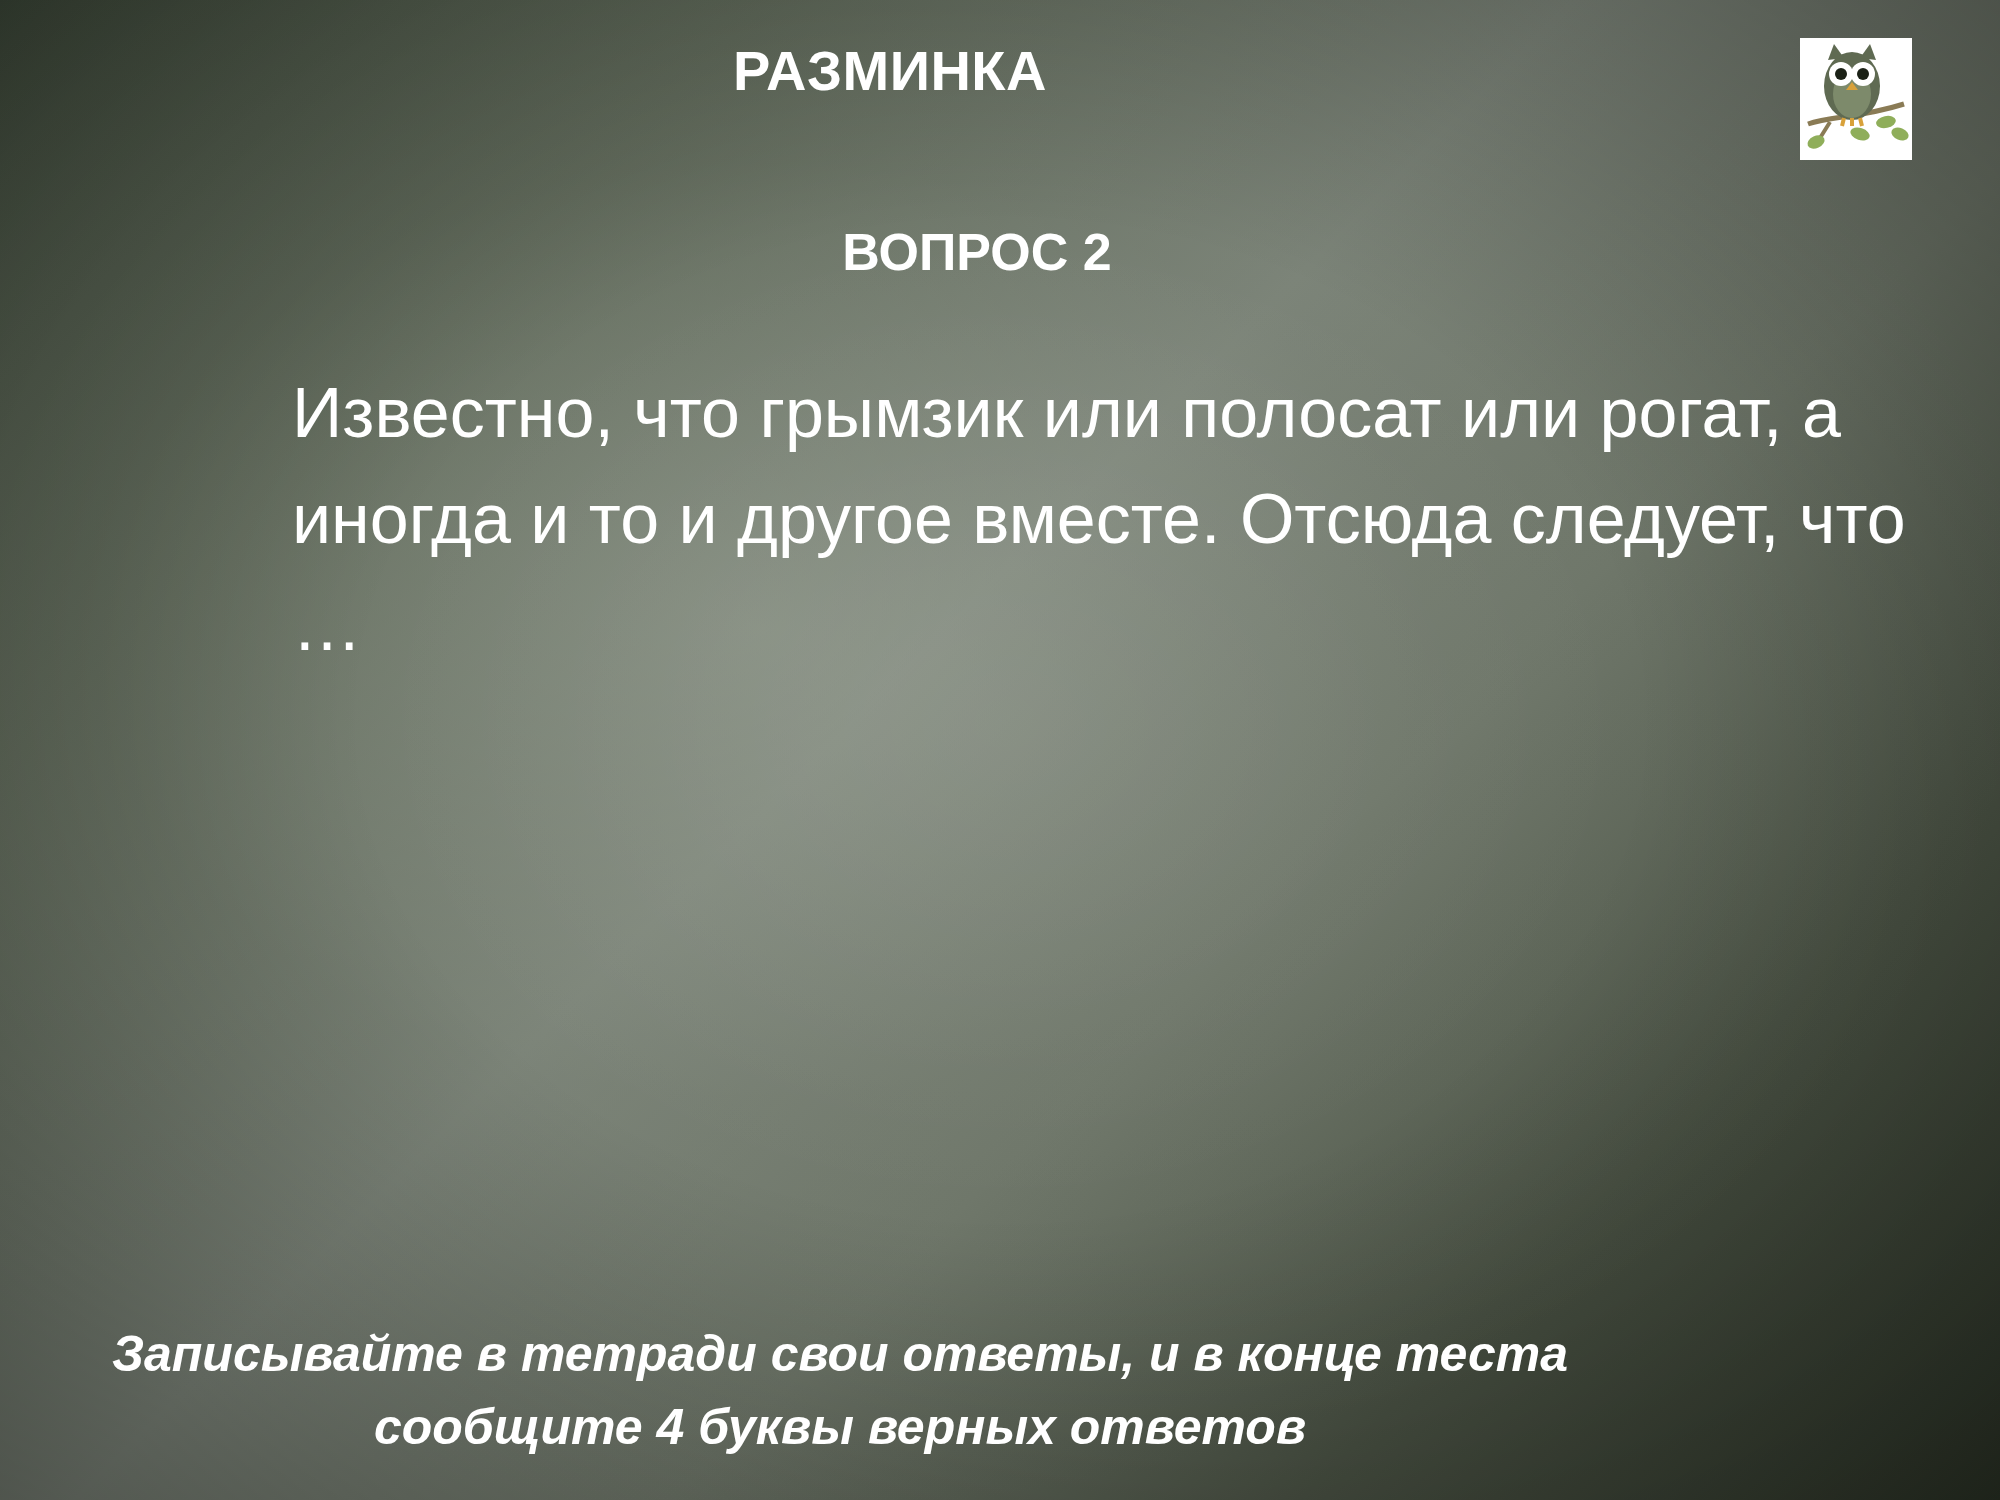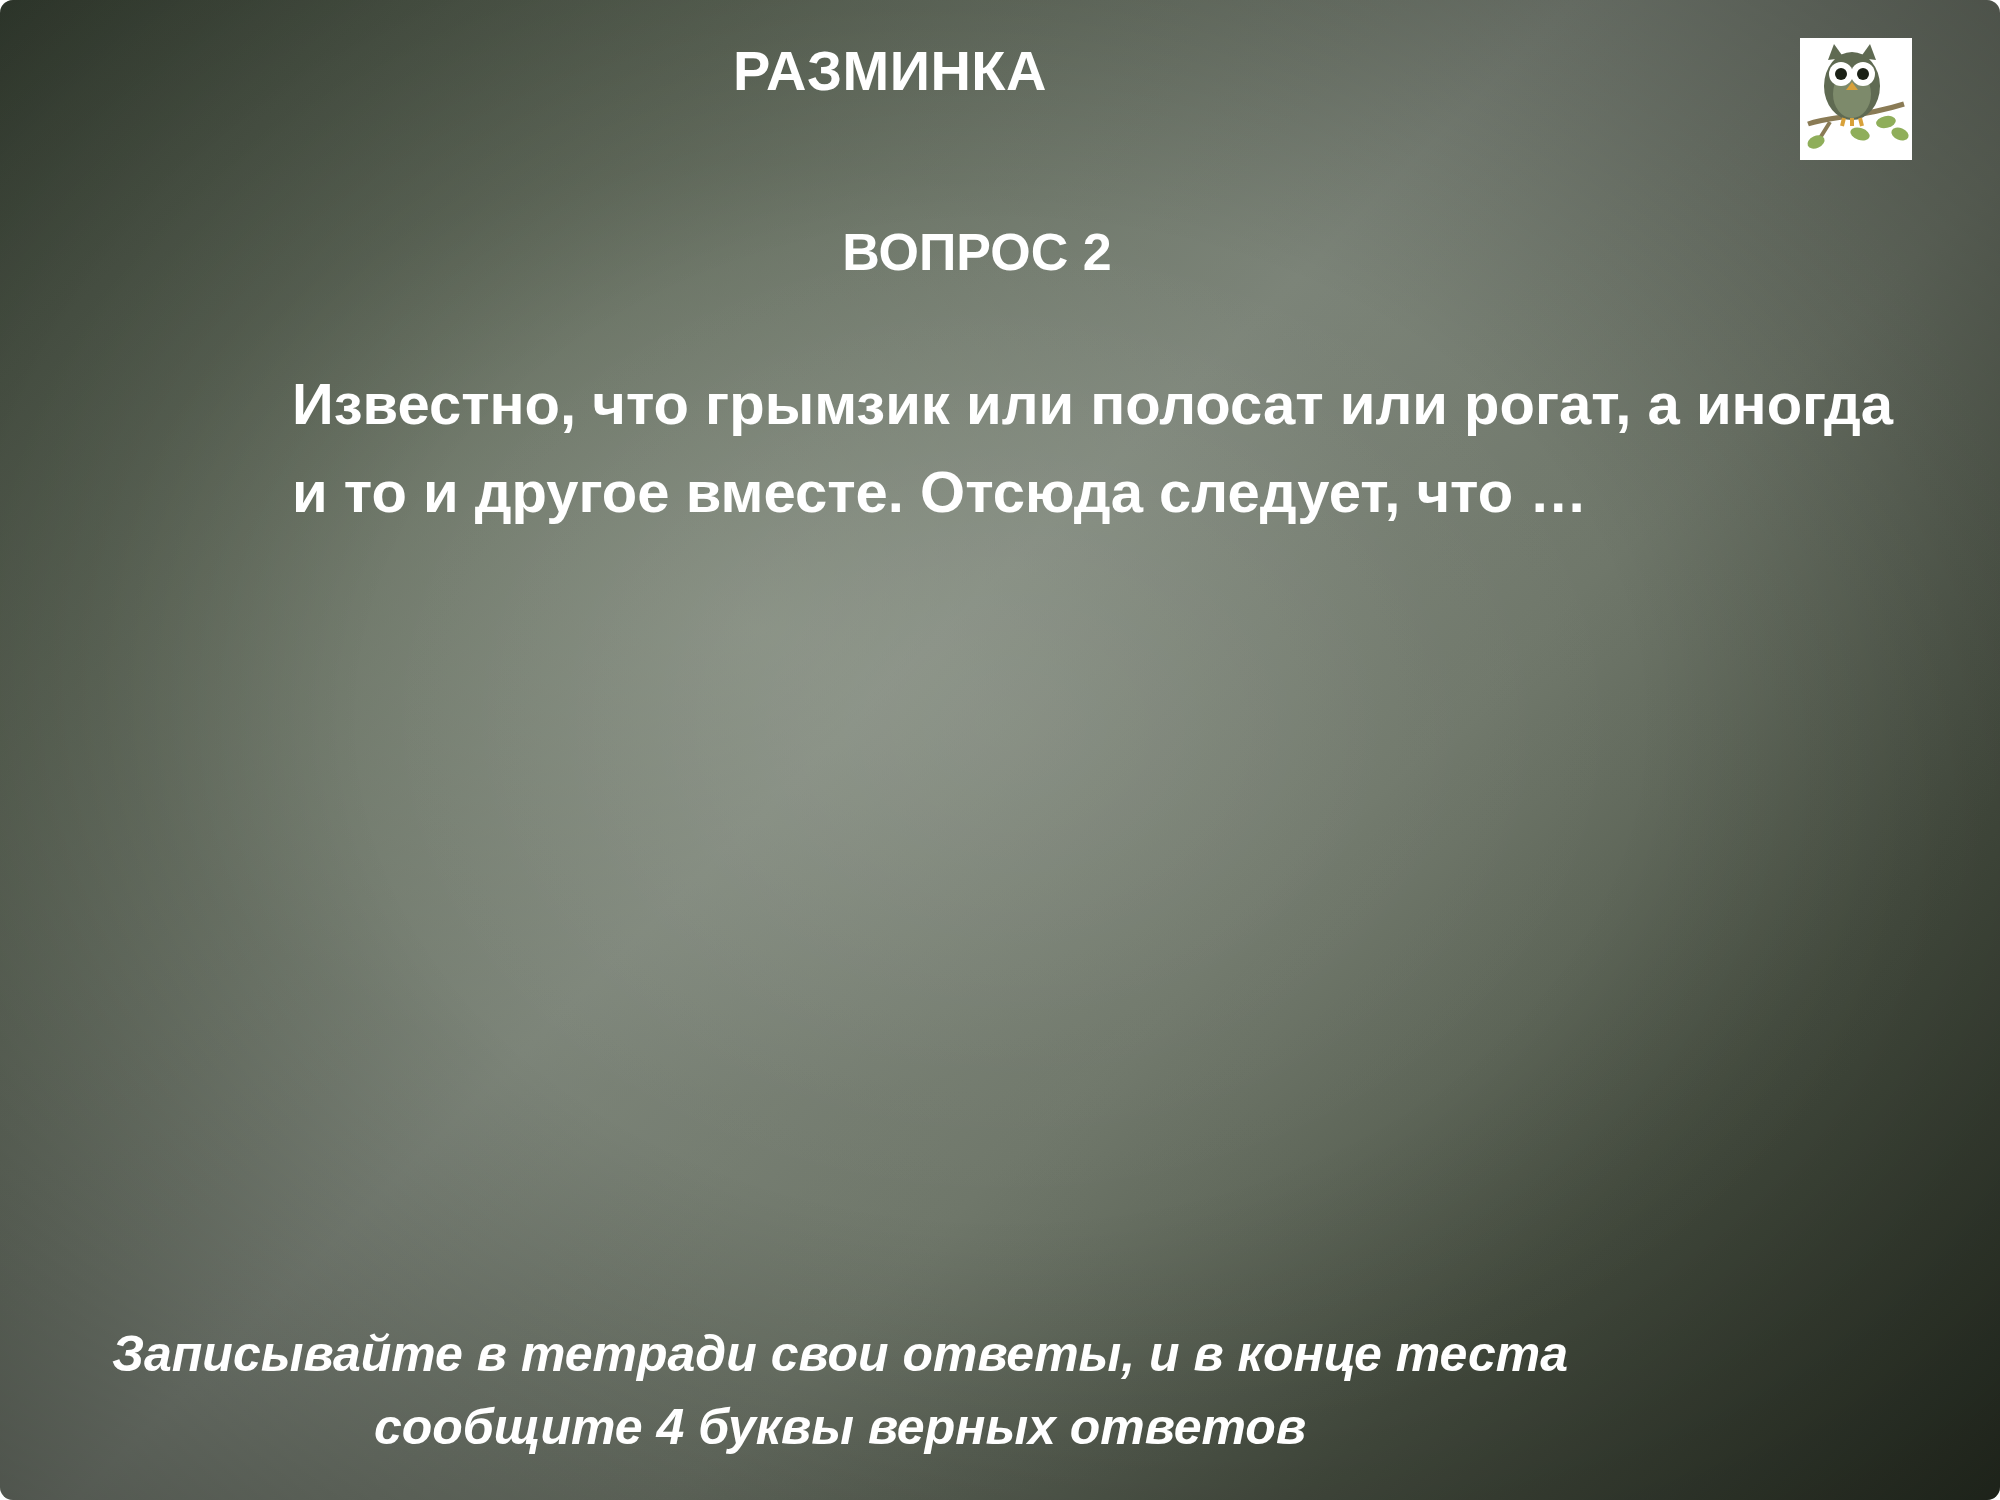--- a/index.html
+++ b/index.html
@@ -15,21 +15,20 @@
   .slide {
     position: relative;
     width: 2000px;
     height: 1500px;
     box-sizing: border-box;
     background:
       radial-gradient(ellipse at 38% 42%, rgba(150,158,145,0.55) 0%, rgba(120,128,115,0.25) 38%, rgba(40,48,38,0.0) 72%),
       linear-gradient(135deg, #3e4a3a 0%, #5c6656 22%, #7d857a 45%, #6d7568 62%, #4a5244 80%, #2d3528 100%);
     color: #ffffff;
     overflow: hidden;
-    border-radius: 13px;
   }
   .vignette {
     position: absolute;
     inset: 0;
     background: radial-gradient(ellipse at 50% 48%, rgba(255,255,255,0.06) 0%, rgba(0,0,0,0.0) 45%, rgba(0,0,0,0.35) 100%);
     pointer-events: none;
   }
 
   
   .logo-box {
@@ -62,22 +61,22 @@
     text-align: center;
     font-size: 52px;
     font-weight: bold;
     padding-left: 37px;
   }
   .question {
     position: absolute;
     top: 360px;
     left: 292px;
     width: 1620px;
-    font-size: 58px;
-    font-weight: bold;
+    font-size: 70px;
+    font-weight: normal;
     line-height: 1.52;
   }
   .options {
     position: absolute;
     top: 710px;
     left: 312px;
     width: 1640px;
     font-size: 50px;
     line-height: 1.44;
     font-weight: normal;

